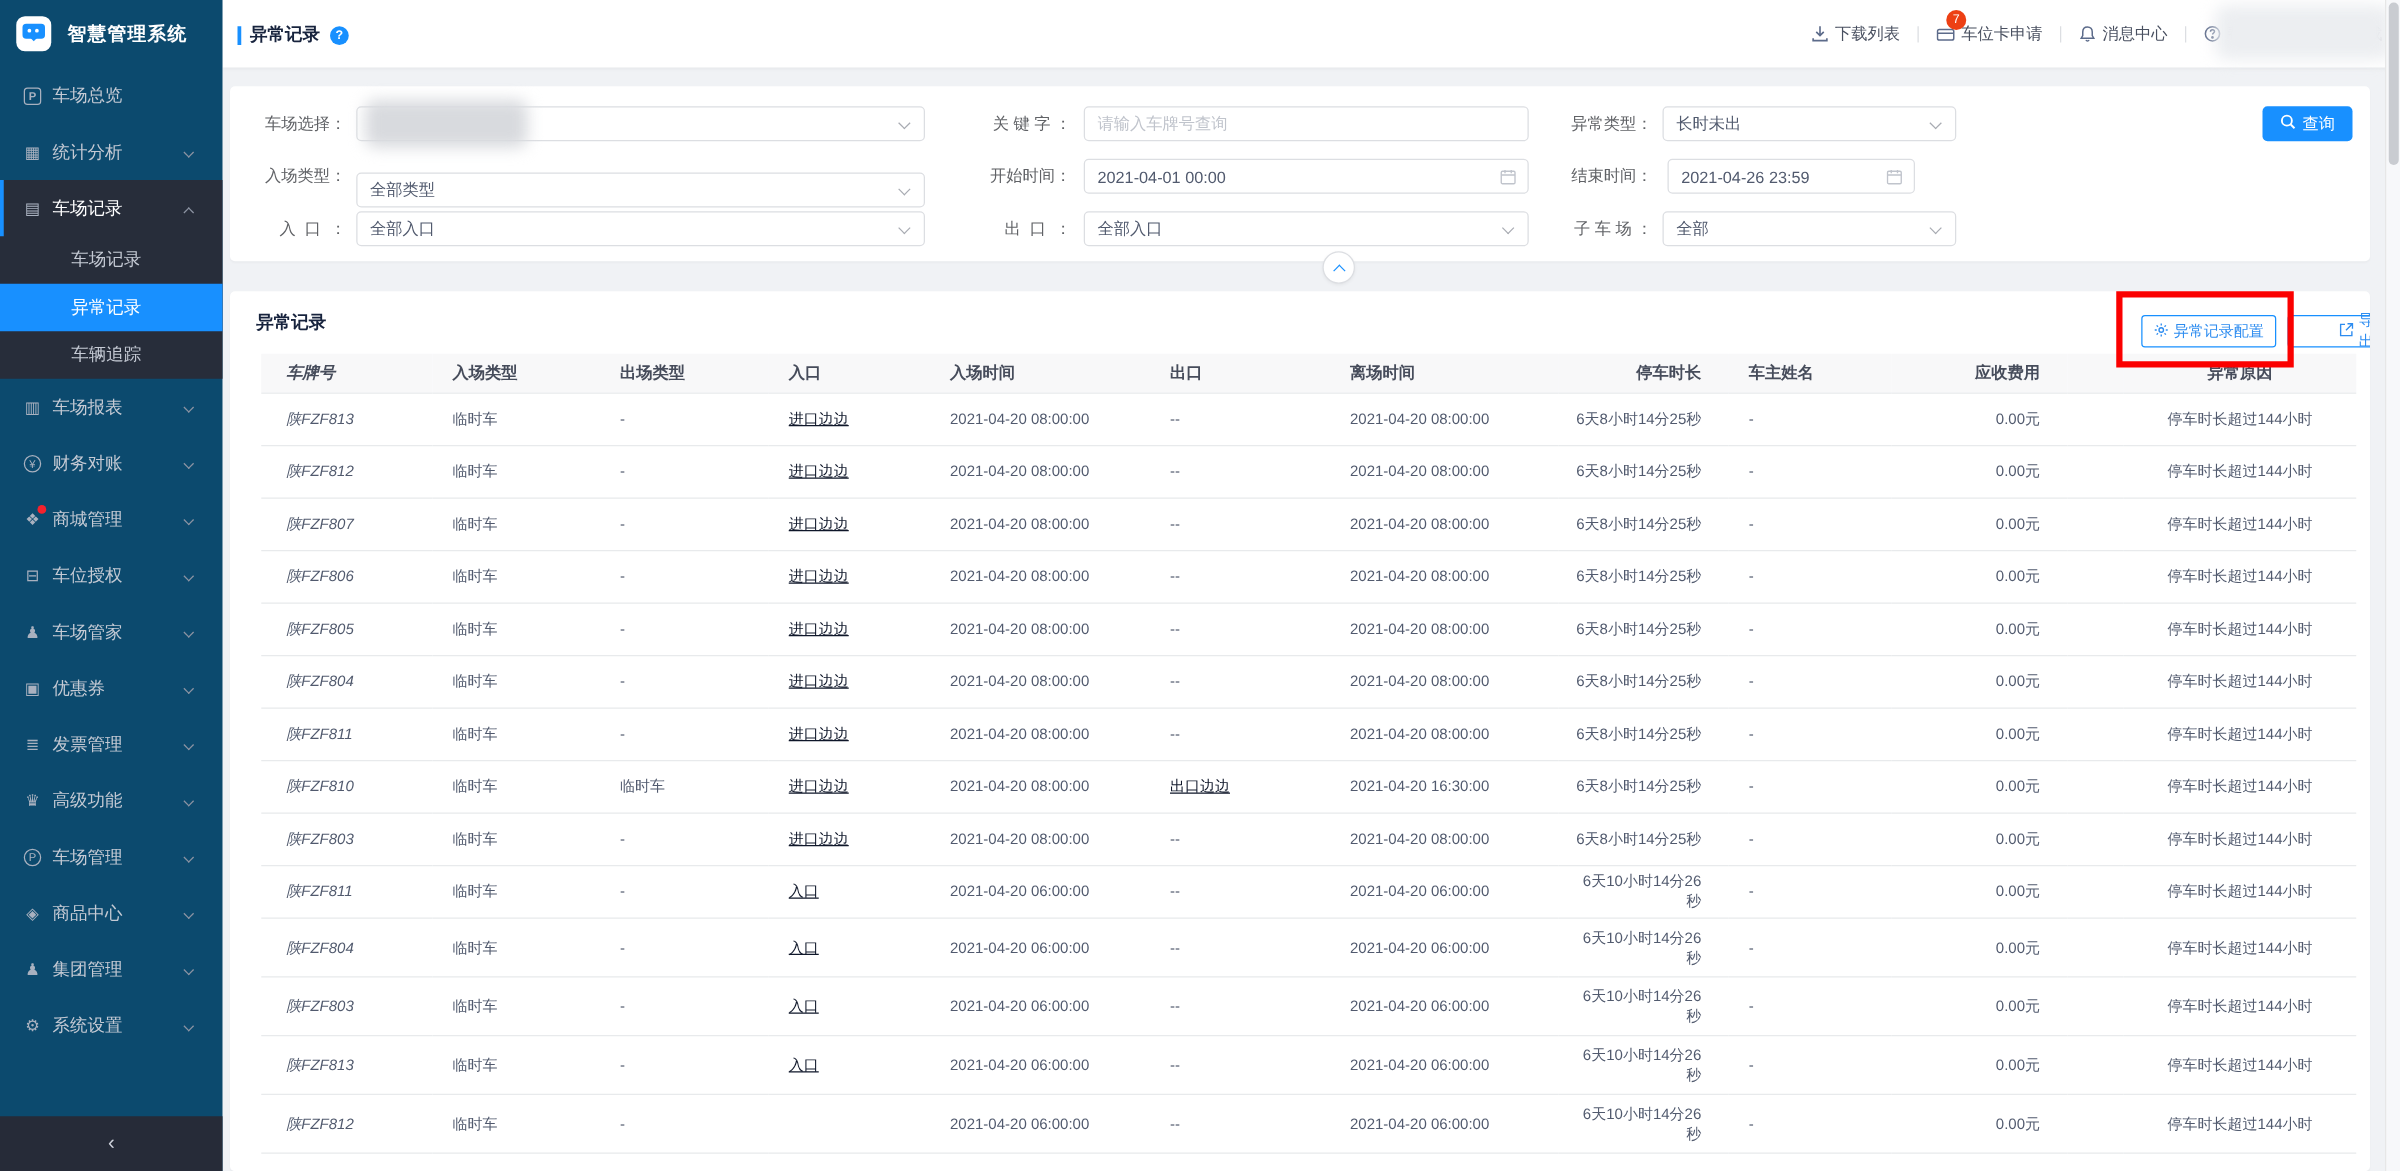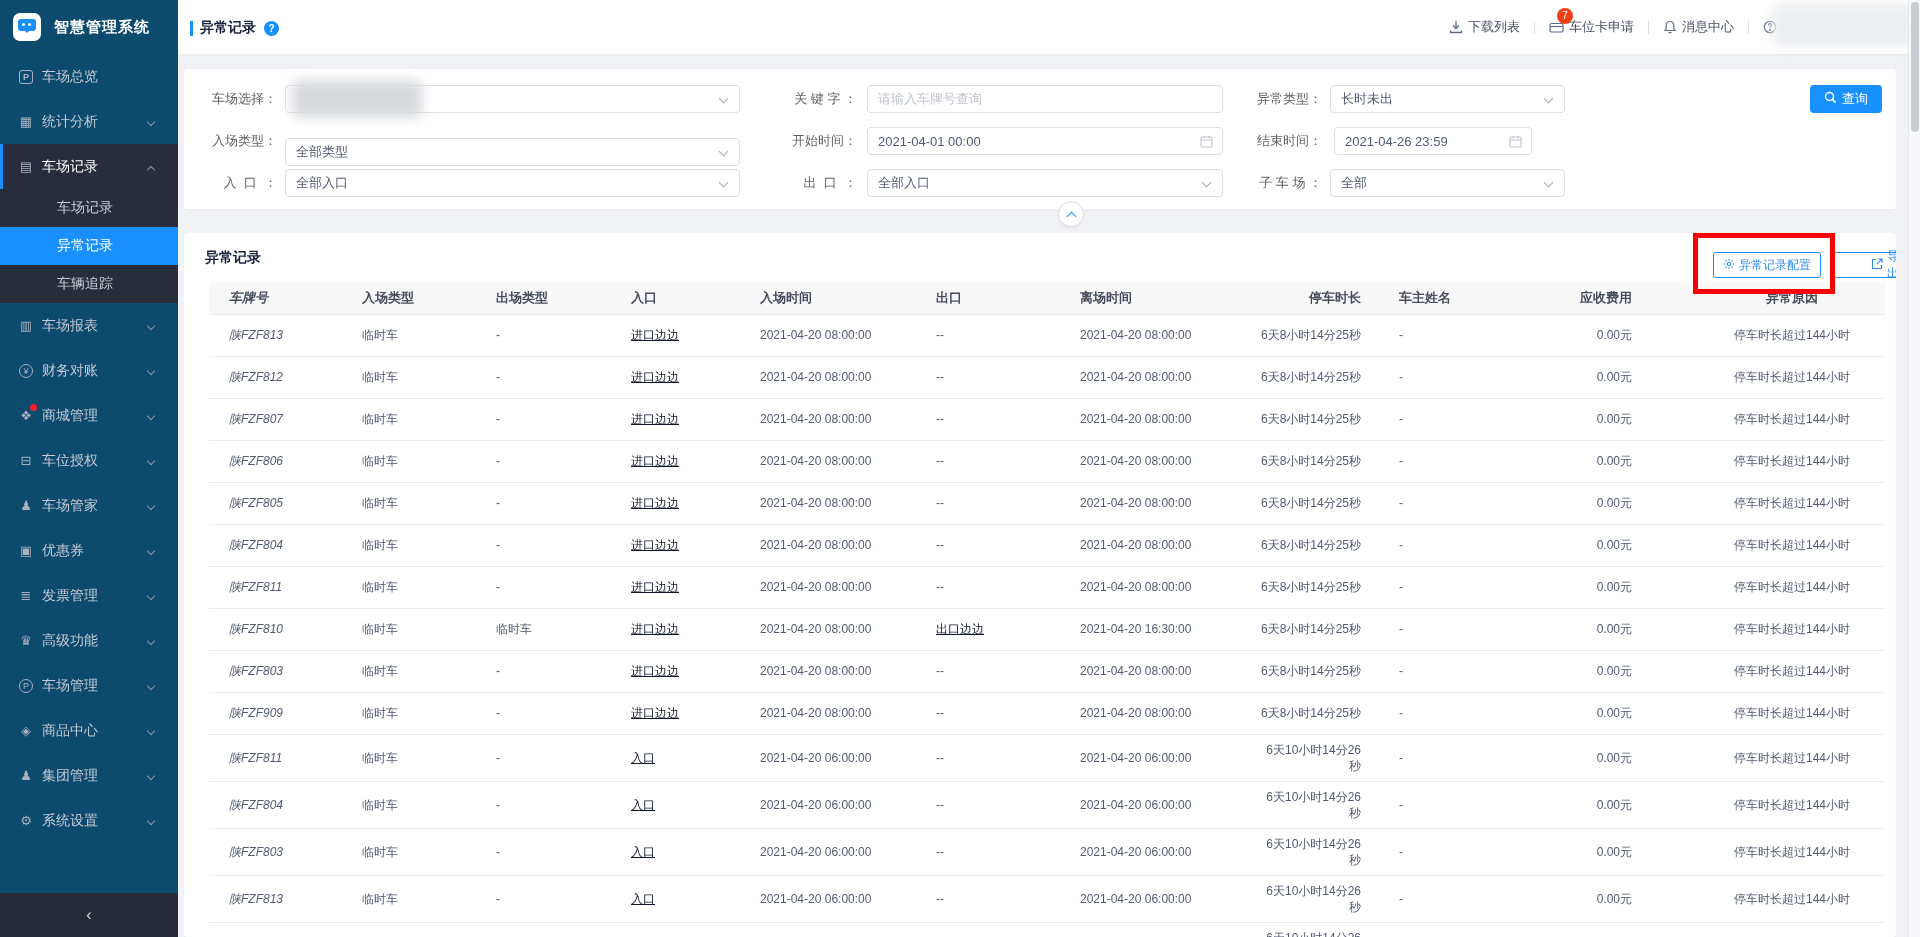--- a/index.html
+++ b/index.html
@@ -559,34 +559,20 @@
           <td class="a-l">2021-04-20 08:00:00</td>
           <td class="a-l">--</td>
           <td class="a-l">2021-04-20 08:00:00</td>
           <td class="a-r">6天8小时14分25秒</td>
           <td class="a-l">-</td>
           <td class="a-r">0.00元</td>
           <td class="a-l"></td>
           <td class="a-c">停车时长超过144小时</td>
         </tr>
         <tr>
-          <td class="a-l c0">陕FZF909</td>
-          <td class="a-l">临时车</td>
-          <td class="a-l">-</td>
-          <td class="a-l"><span class="cell-link">进口边边</span></td>
-          <td class="a-l">2021-04-20 08:00:00</td>
-          <td class="a-l">--</td>
-          <td class="a-l">2021-04-20 08:00:00</td>
-          <td class="a-r">6天8小时14分25秒</td>
-          <td class="a-l">-</td>
-          <td class="a-r">0.00元</td>
-          <td class="a-l"></td>
-          <td class="a-c">停车时长超过144小时</td>
-        </tr>
-        <tr>
           <td class="a-l c0">陕FZF811</td>
           <td class="a-l">临时车</td>
           <td class="a-l">-</td>
           <td class="a-l"><span class="cell-link">入口</span></td>
           <td class="a-l">2021-04-20 06:00:00</td>
           <td class="a-l">--</td>
           <td class="a-l">2021-04-20 06:00:00</td>
           <td class="a-r">6天10小时14分26秒</td>
           <td class="a-l">-</td>
           <td class="a-r">0.00元</td>

